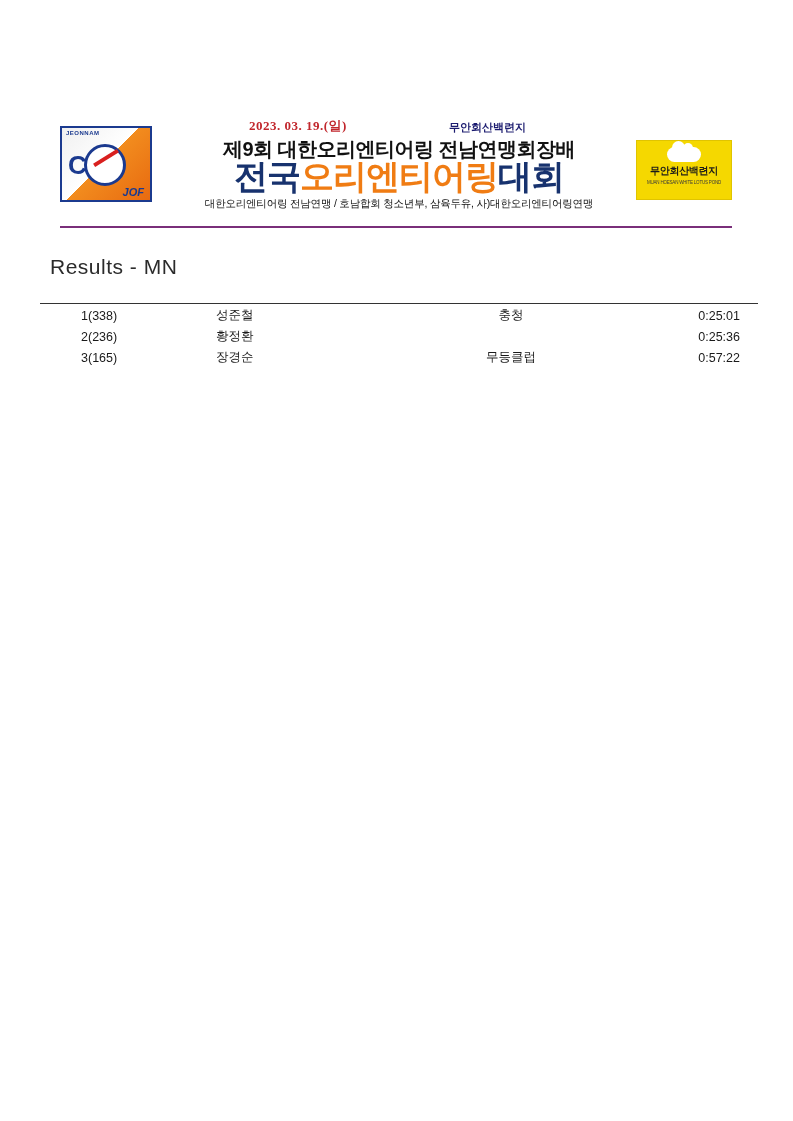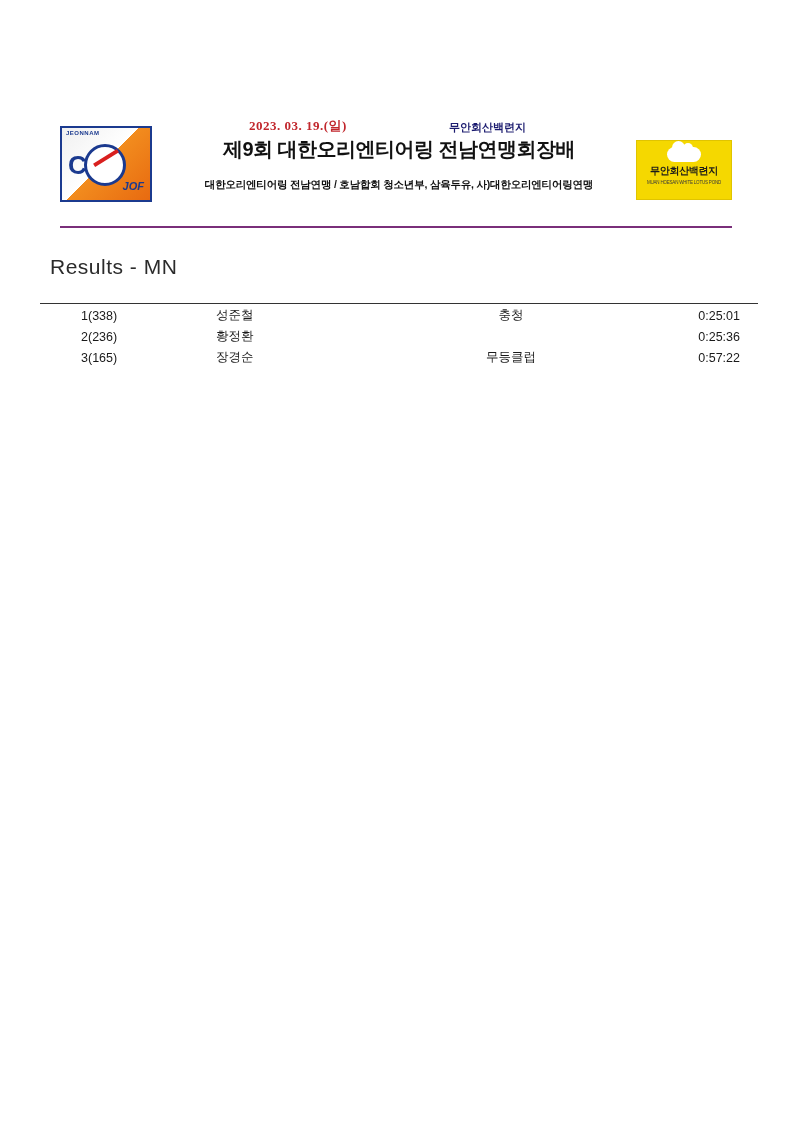--- a/index.html
+++ b/index.html
@@ -79,21 +79,21 @@
     left: 6px;
     top: 24px;
     font-size: 26px;
     font-weight: bold;
     color: #1b3a8f;
     line-height: 1;
   }
   .emblem-jof {
     position: absolute;
     right: 6px;
-    bottom: 8px;
+    bottom: 2px;
     font-size: 11px;
     font-weight: bold;
     color: #1b3a8f;
     font-style: italic;
   }
 
   
   .banner-center {
     position: absolute;
     left: 104px;
@@ -136,23 +136,23 @@
     margin-top: -1px;
     font-size: 34px;
     font-weight: bold;
     line-height: 1.05;
     letter-spacing: -1px;
   }
   .bl2-a { color: #17326e; }
   .bl2-b { color: #f07c13; }
   .bl2-c { color: #17326e; }
   .banner-line3 {
-    margin-top: 18px;
+    margin-top: 2px;
     font-size: 10.5px;
-    font-weight: bold;
+    font-weight: normal;
     color: #111111;
     letter-spacing: -0.2px;
   }
 
   
   .sponsor {
     position: absolute;
     right: 0px;
     top: 22px;
     width: 96px;
@@ -249,20 +249,23 @@
     <div class="emblem-c">C</div>
     <div class="emblem-jof">JOF</div>
   </div>
 
   <div class="banner-center">
     <div class="banner-date-row">
       <span class="banner-date">2023. 03. 19.(일)</span>
       <span class="banner-place">무안회산백련지</span>
     </div>
     <div class="banner-line1">제9회  대한오리엔티어링  전남연맹회장배</div>
+    <div class="banner-line2">
+      <span class="bl2-a">전국</span><span class="bl2-b">오리엔티어링</span><span class="bl2-c">대회</span>
+    </div>
     <div class="banner-line3">대한오리엔티어링 전남연맹 / 호남합회 청소년부, 삼육두유, 사)대한오리엔티어링연맹</div>
   </div>
 
   <div class="sponsor">
     <div class="sponsor-cloud"></div>
     <div class="sponsor-name">무안회산백련지</div>
     <div class="sponsor-sub">MUAN HOESAN WHITE LOTUS POND</div>
   </div>
 
   <div class="banner-underline"></div>

